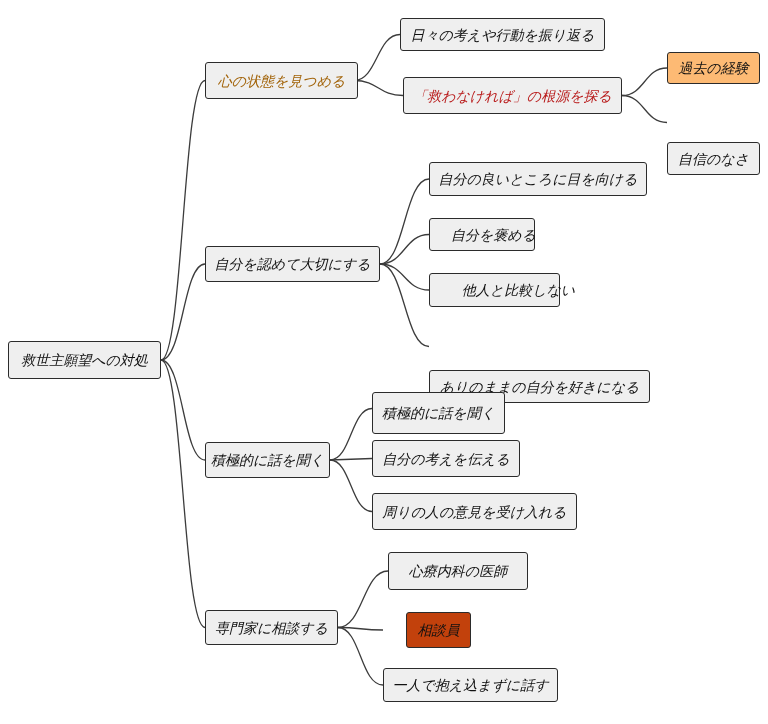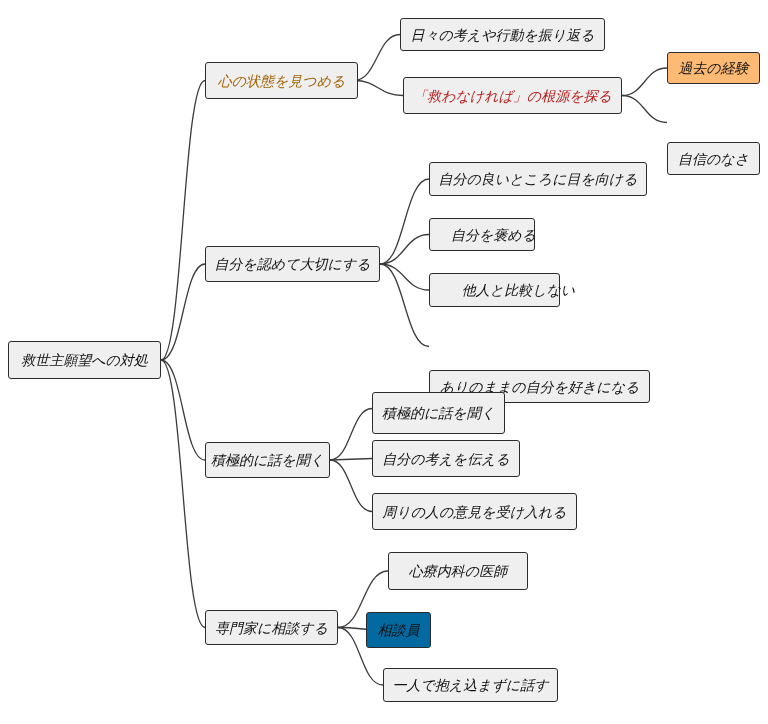--- a/index.html
+++ b/index.html
@@ -113,20 +113,20 @@
       </div>
       <div class="node" style="left: 372px; top: 493px; width: 205px; height: 37px; background: rgb(239, 239, 239); border-color: rgb(43, 43, 43); color: rgb(17, 17, 17);">
         <span>周りの人の意見を受け入れる</span>
       </div>
       <div class="node" style="left: 205px; top: 610px; width: 133px; height: 35px; background: rgb(239, 239, 239); border-color: rgb(43, 43, 43); color: rgb(17, 17, 17);">
         <span>専門家に相談する</span>
       </div>
       <div class="node" style="left: 388px; top: 552px; width: 140px; height: 38px; background: rgb(239, 239, 239); border-color: rgb(43, 43, 43); color: rgb(17, 17, 17);">
         <span>心療内科の医師</span>
       </div>
-      <div class="node" style="left: 366px; top: 612px; width: 65px; height: 36px; background: #0369a1; border-color: rgb(43, 43, 43); color: rgb(17, 17, 17);">
+      <div class="node" style="left: 406px; top: 612px; width: 65px; height: 36px; background: #c2410c; border-color: rgb(43, 43, 43); color: rgb(17, 17, 17);">
         <span>相談員</span>
       </div>
       <div class="node" style="left: 383px; top: 668px; width: 175px; height: 34px; background: rgb(239, 239, 239); border-color: rgb(43, 43, 43); color: rgb(17, 17, 17);">
         <span>一人で抱え込まずに話す</span>
       </div>
     </div>
 </div>
 
 </body></html>

